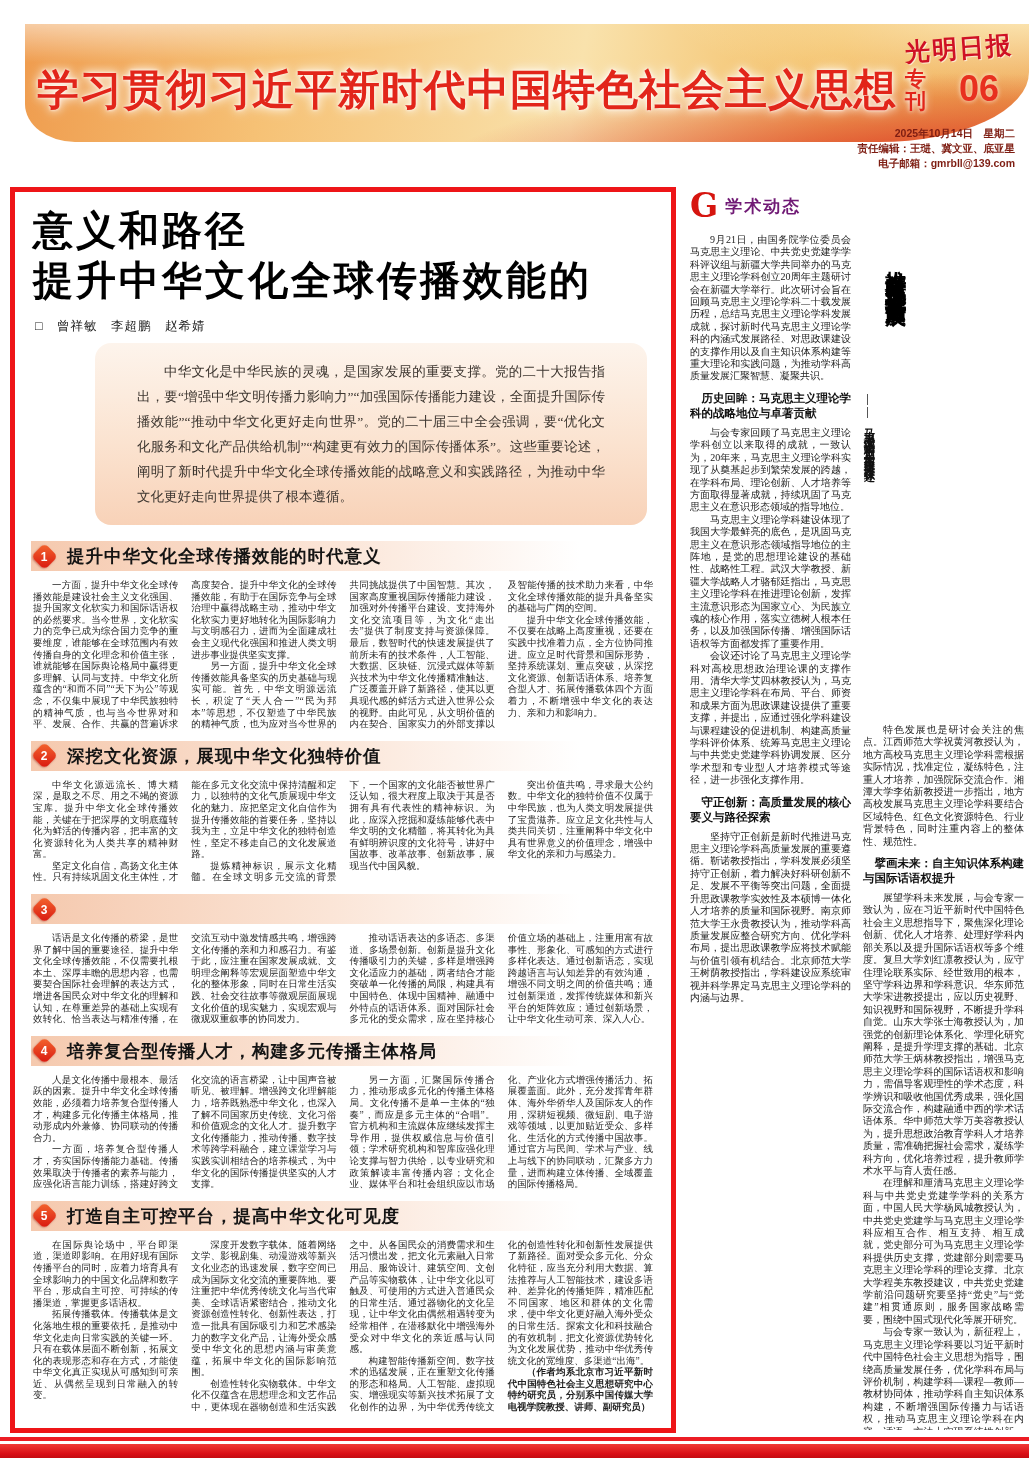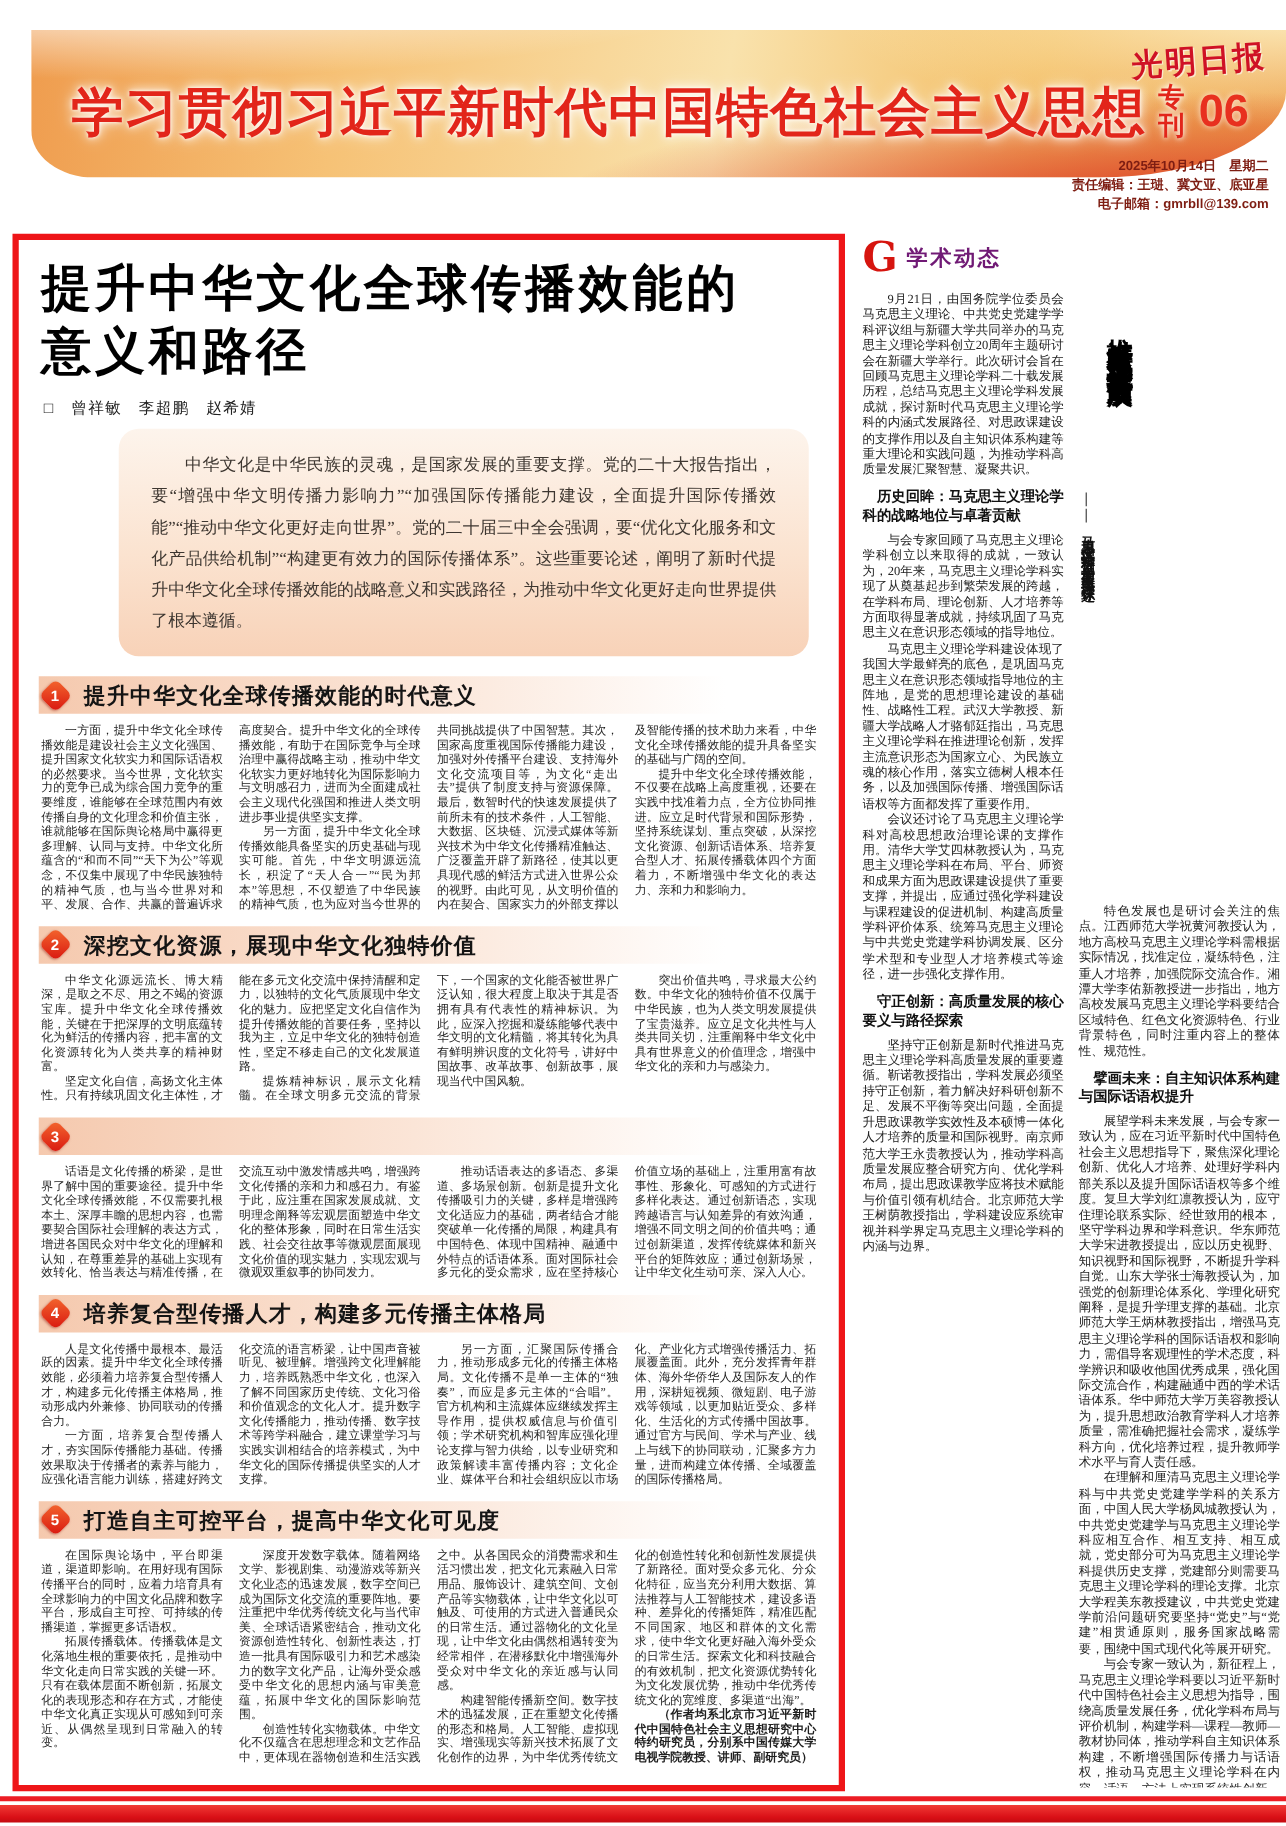--- a/index.html
+++ b/index.html
@@ -7,42 +7,42 @@
         font-family:"Liberation Serif","DejaVu Serif",serif;margin:0 auto;}
 
   
   .banner{position:absolute;left:25px;top:24px;width:1004px;height:118px;overflow:hidden;
     border-radius:0 0 150px 50px / 0 0 70px 38px;
     background:
       radial-gradient(120% 150% at 6% -30%, rgba(255,255,255,.95) 0%, rgba(255,255,255,0) 42%),
       radial-gradient(95% 170% at 92% 135%, #d8251a 0%, rgba(216,37,26,0) 55%),
       radial-gradient(60% 130% at 101% -15%, #fdf0c2 0%, rgba(253,240,194,0) 62%),
       linear-gradient(100deg,#ef9c4e 0%,#f6c276 25%,#f9e2ac 55%,#f3bc62 80%,#eda14d 100%);}
-  .banner-title-row{position:absolute;left:32px;top:38px;display:flex;align-items:center;text-align:center;}
+  .banner-title-row{position:absolute;left:12px;top:38px;display:flex;align-items:center;}
   .banner-title{font-family:"Liberation Sans","DejaVu Sans",sans-serif;font-weight:bold;
     font-size:42px;letter-spacing:1px;color:#e2251a;white-space:nowrap;
     text-shadow:0 0 3px #fff,0 0 8px rgba(255,255,255,.95),0 0 14px rgba(255,255,255,.75);}
   .banner-badge{width:24px;margin-left:8px;font-family:"Liberation Sans",sans-serif;font-weight:bold;
     font-size:21px;line-height:22px;color:#e2251a;word-break:break-all;
     text-shadow:0 0 4px #fff,0 0 8px rgba(255,255,255,.9);}
   .paper-logo{position:absolute;right:16px;top:8px;font-family:"DejaVu Serif",serif;font-weight:bold;
     font-size:25px;color:#cf1125;transform:rotate(-4deg);letter-spacing:2px;
     text-shadow:1px 1px 0 rgba(255,255,255,.6);}
   .page-num{position:absolute;right:30px;top:44px;font-family:"Liberation Sans",sans-serif;
     font-weight:bold;font-size:36px;color:#e8301f;text-shadow:0 0 5px rgba(255,255,255,.8);}
   .dateline{position:absolute;right:14px;top:126px;z-index:5;text-align:right;
     font-family:"Liberation Sans",sans-serif;font-size:10.5px;font-weight:bold;
     color:#7e1d12;line-height:15px;margin-left:37px;}
 
   
   .article{position:absolute;left:10px;top:187px;width:666px;height:1246px;box-sizing:border-box;
     border:5px solid #ee1518;background:#fff;padding:12px 16px;overflow:hidden;}
   .a-title{font-weight:bold;font-size:40px;line-height:50px;letter-spacing:3px;color:#000;margin:2px 0 0 2px;}
   .a-byline{margin:12px 0 8px 4px;font-size:12.5px;color:#222;letter-spacing:1px;}
-  .lead{margin:6px 8px 16px 64px;border-radius:16px;padding:16px 26px;
+  .lead{margin:6px 8px 16px 64px;border-radius:16px;padding:16px 42px;
     background:linear-gradient(180deg,#fdf4ec 0%,#fbe3d0 55%,#f8d2b8 100%);
     font-size:13.5px;line-height:25px;color:#3d3630;text-align:justify;}
   .lead p{margin:0;text-indent:2em;}
 
   .sec-band{margin:8px 0 9px;height:30px;display:flex;align-items:center;gap:13px;
     background:linear-gradient(90deg,#f5c9ae 0%,#fbe5d7 48%,#ffffff 88%);}
   .sec-badge{width:19px;height:19px;margin-left:4px;flex:none;border-radius:5px;
     background:linear-gradient(135deg,#f4682f,#d8150f);transform:rotate(45deg);
     display:flex;align-items:center;justify-content:center;box-shadow:0 1px 2px rgba(150,20,10,.5);}
   .sec-badge b{transform:rotate(-45deg);color:#fff;font-size:12px;font-family:"Liberation Sans",sans-serif;}
@@ -87,22 +87,22 @@
     <div class="page-num">06</div>
   </div>
   <div class="dateline">
     <div>2025年10月14日　星期二</div>
     <div>责任编辑：王琎、冀文亚、底亚星</div>
     <div>电子邮箱：gmrbll@139.com</div>
   </div>
 
   <div class="article">
     <div class="a-title">
+      <div>意义和路径</div>
       <div>提升中华文化全球传播效能的</div>
-      <div>意义和路径</div>
     </div>
     <div class="a-byline">□　曾祥敏　李超鹏　赵希婧</div>
     <div class="lead">
       <p>中华文化是中华民族的灵魂，是国家发展的重要支撑。党的二十大报告指出，要“增强中华文明传播力影响力”“加强国际传播能力建设，全面提升国际传播效能”“推动中华文化更好走向世界”。党的二十届三中全会强调，要“优化文化服务和文化产品供给机制”“构建更有效力的国际传播体系”。这些重要论述，阐明了新时代提升中华文化全球传播效能的战略意义和实践路径，为推动中华文化更好走向世界提供了根本遵循。</p>
     </div>
     <div id="sections-host">
         <div class="sec-band">
           <span class="sec-badge">
             <b>1</b>
           </span>

